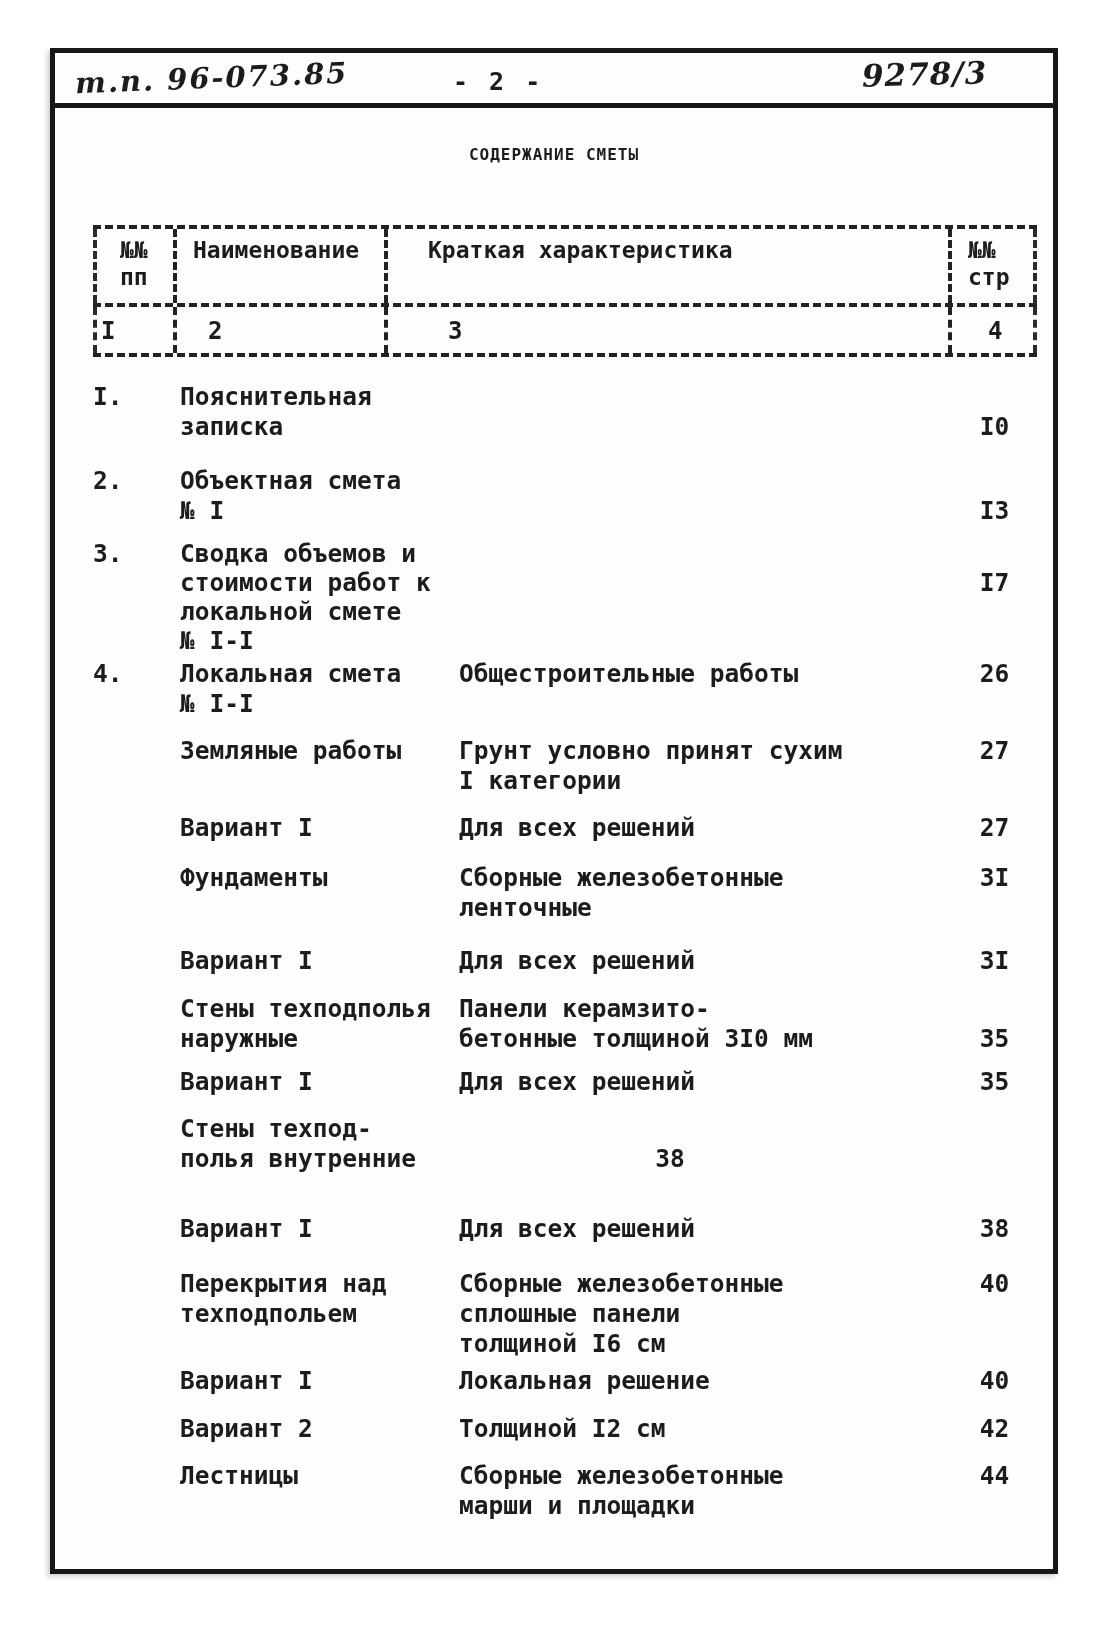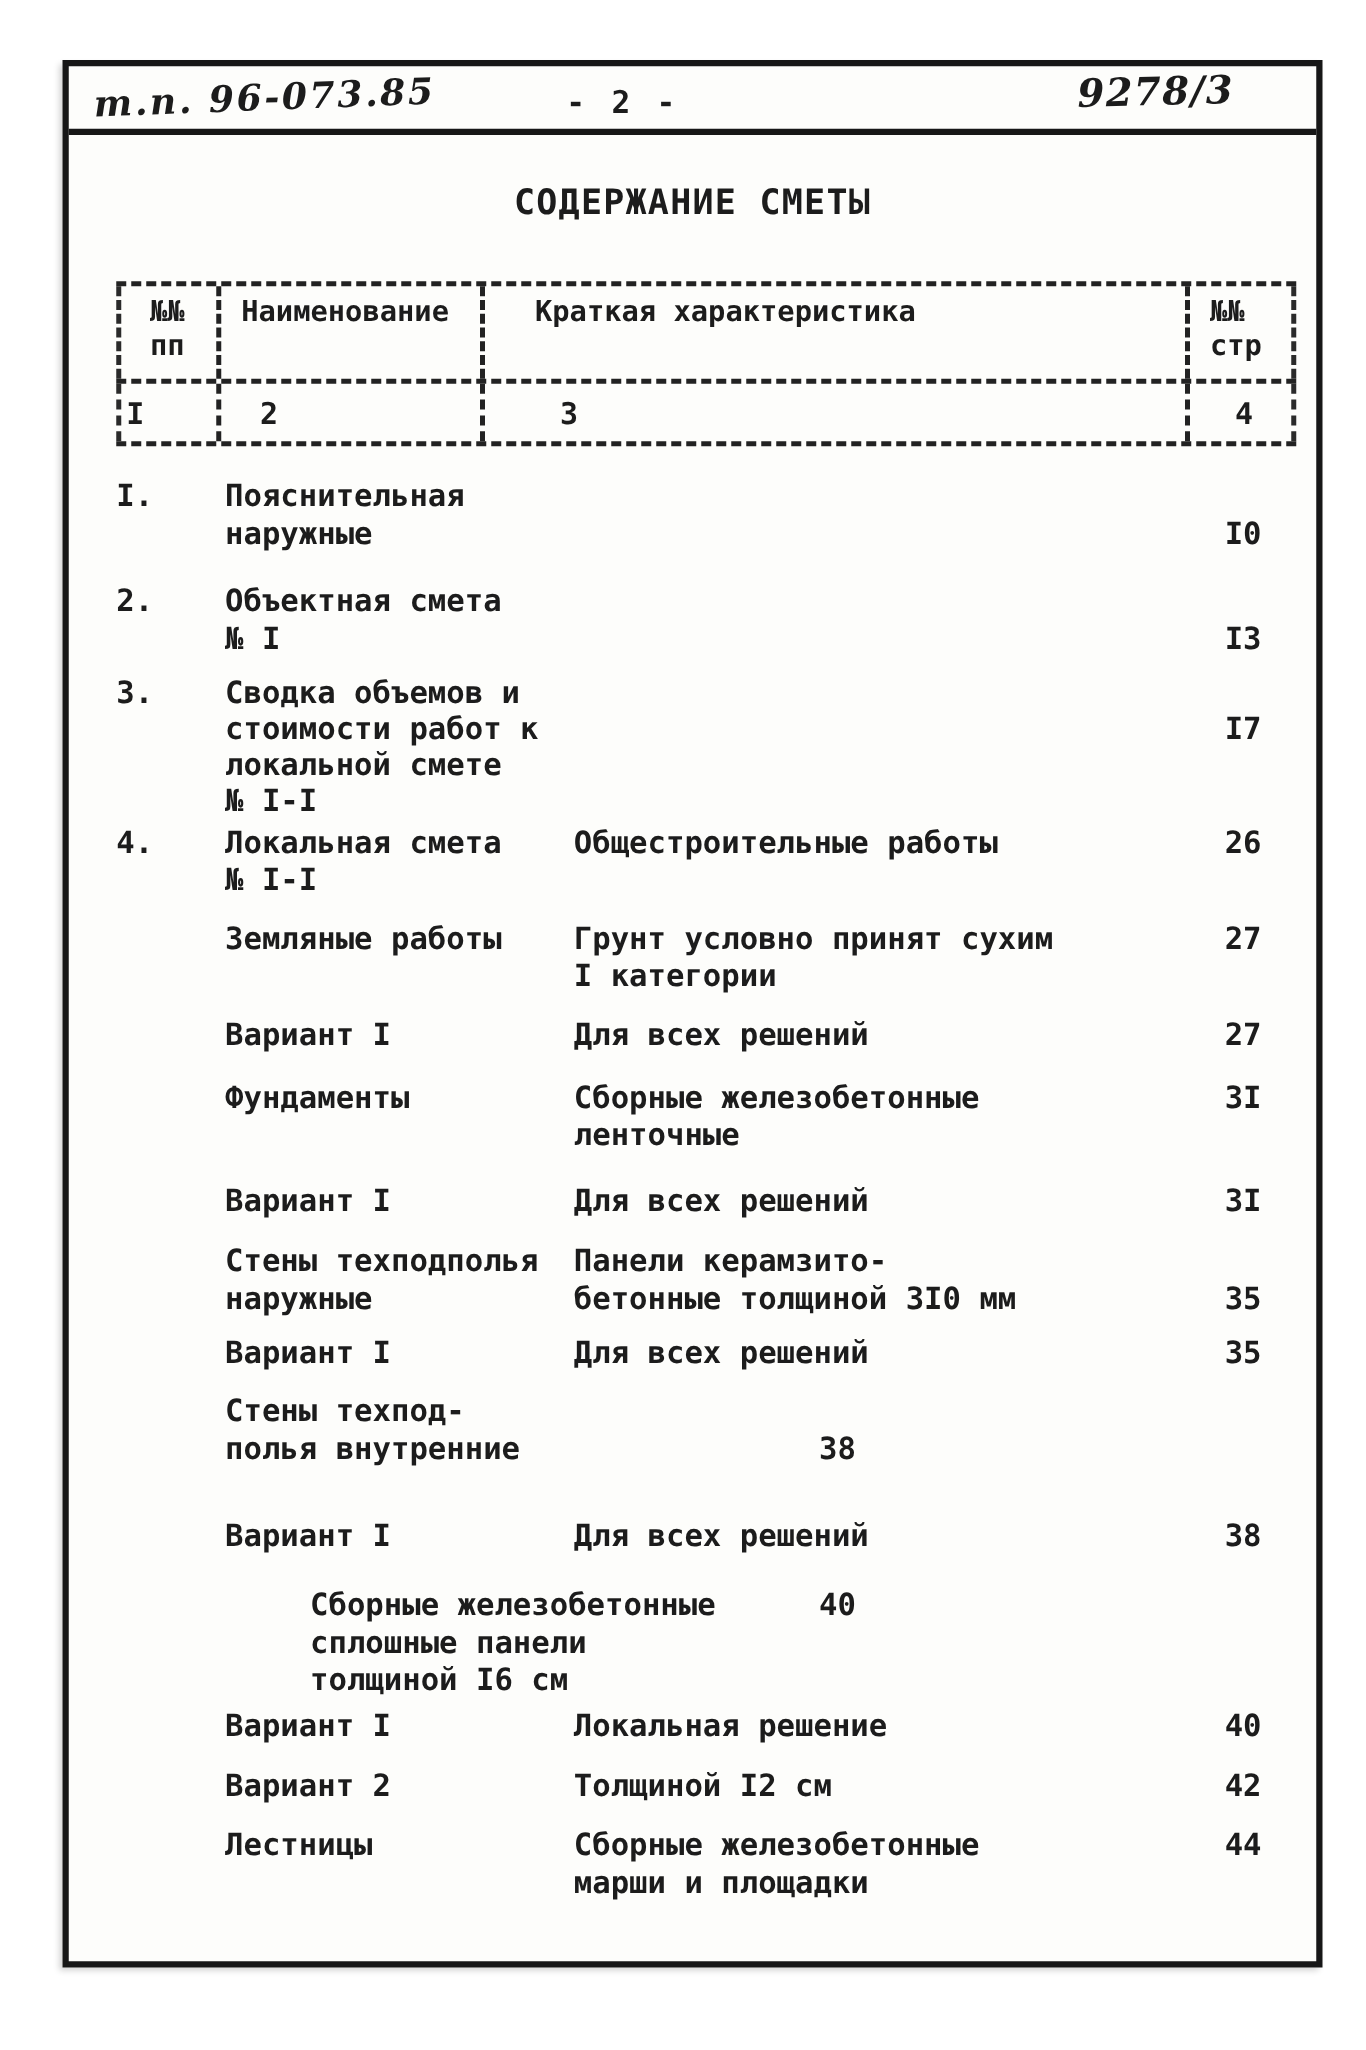--- a/index.html
+++ b/index.html
@@ -34,21 +34,21 @@
   .sheet-ref{
     position:absolute;right:66px;top:3px;
     font-family:"DejaVu Serif",serif;font-style:italic;font-weight:bold;
     font-size:31px;letter-spacing:1px;
     transform:rotate(-1.5deg);
   }
   
   .title{
     position:absolute;top:92px;left:0;width:100%;
     text-align:center;
-    font-size:28px;font-weight:bold;letter-spacing:1px;
+    font-size:16px;font-weight:bold;letter-spacing:1px;
   }
   
   .tbl{position:absolute;left:38px;top:172px;width:944px;}
   .grid4{display:grid;grid-template-columns:84px 211px 564px 85px;}
   .thead{
     border-top:4px dashed #222;
     border-bottom:4px dashed #222;
   }
   .thead .hc{
     box-sizing:border-box;height:74px;padding-top:8px;
@@ -130,21 +130,21 @@
       <div class="nc nc1">I</div>
       <div class="nc nc2">2</div>
       <div class="nc nc3">3</div>
       <div class="nc nc4">4</div>
     </div>
 
     <div class="tbody" id="tbody">
   <div class="trow grid4">
     <div class="cell c1">I.</div>
     <div class="cell c2">Пояснительная
-наружные</div>
+записка</div>
     <div class="cell c3"></div>
     <div class="cell c4">I0</div>
   </div>
 
   <div class="trow grid4">
     <div class="cell c1">2.</div>
     <div class="cell c2">Объектная смета
 № I</div>
     <div class="cell c3"></div>
     <div class="cell c4">I3</div>
@@ -223,20 +223,22 @@
 
   <div class="trow grid4">
     <div class="cell c1"></div>
     <div class="cell c2">Вариант I</div>
     <div class="cell c3">Для всех решений</div>
     <div class="cell c4">38</div>
   </div>
 
   <div class="trow grid4">
     <div class="cell c1"></div>
+    <div class="cell c2">Перекрытия над
+техподпольем</div>
     <div class="cell c3">Сборные железобетонные
 сплошные панели
 толщиной I6 см</div>
     <div class="cell c4">40</div>
   </div>
 
   <div class="trow grid4">
     <div class="cell c1"></div>
     <div class="cell c2">Вариант I</div>
     <div class="cell c3">Локальная решение</div>

